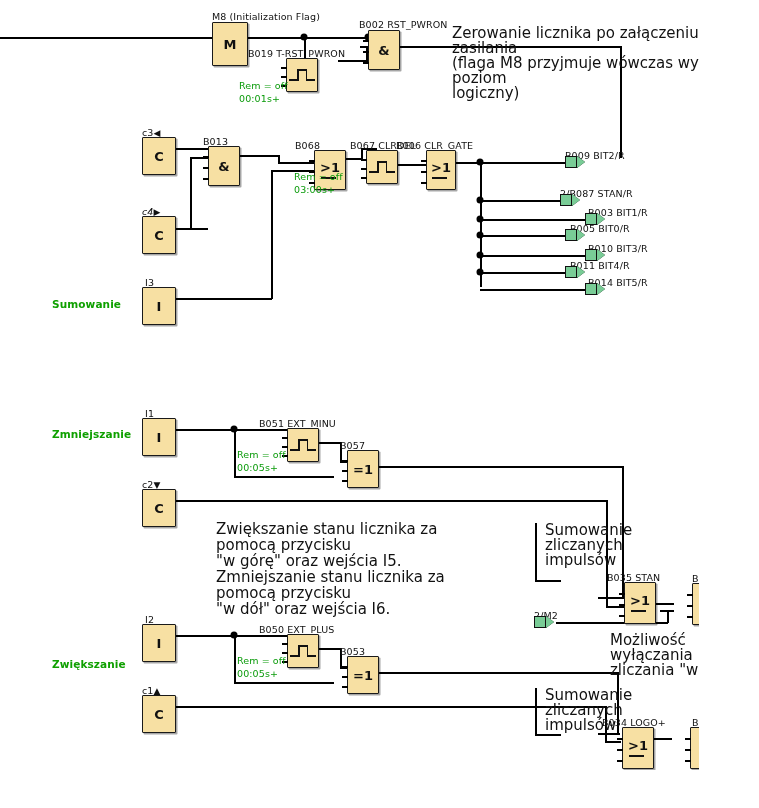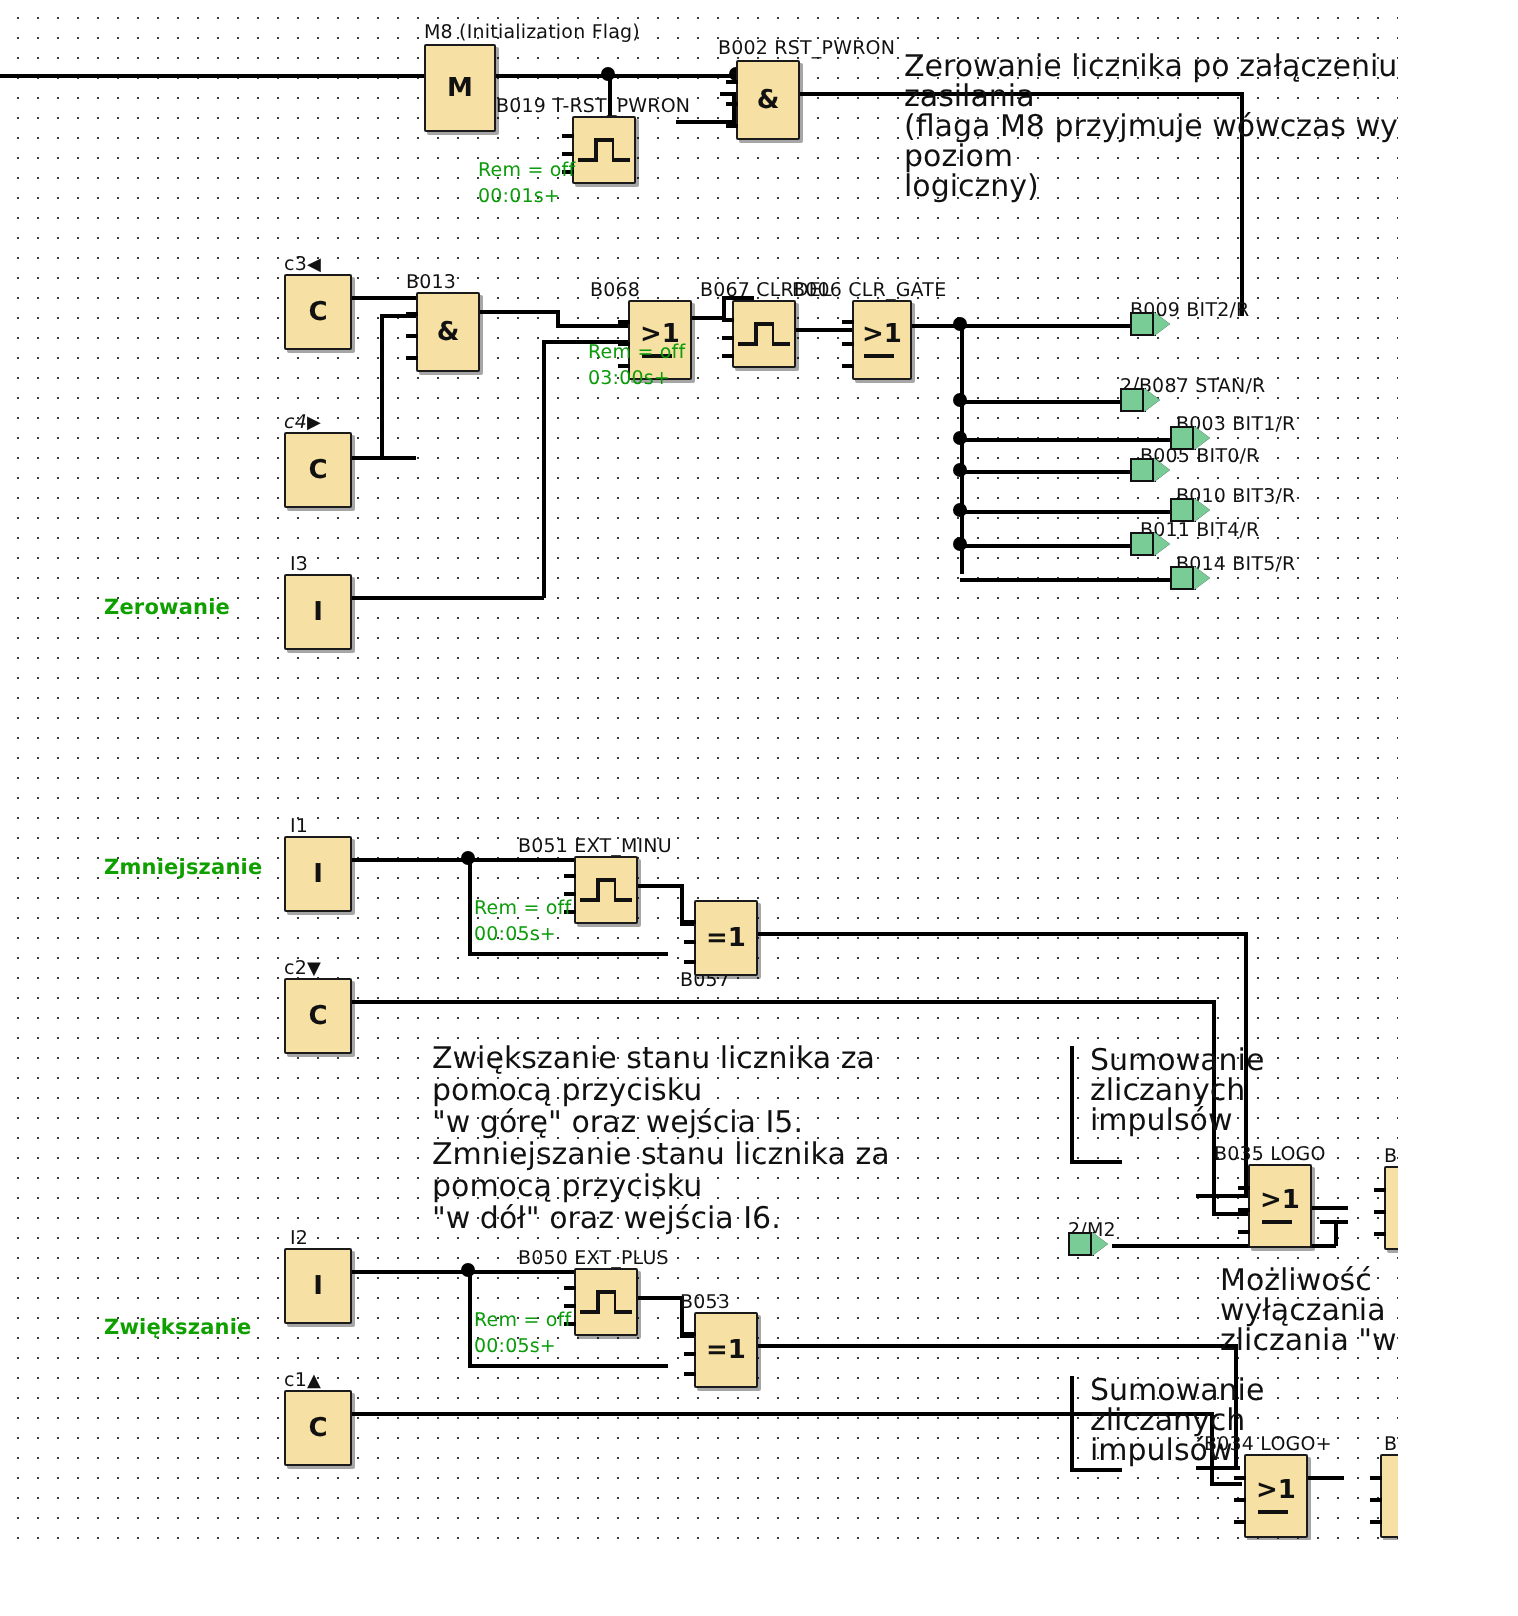--- a/index.html
+++ b/index.html
@@ -316,21 +316,21 @@
         <i style="left:0;top:12px;width:9px;height:1.8px;"></i>
         <i style="left:8px;top:2px;width:1.8px;height:12px;"></i>
         <i style="left:8px;top:2px;width:10px;height:1.8px;"></i>
         <i style="left:16.5px;top:2px;width:1.8px;height:12px;"></i>
         <i style="left:16.5px;top:12px;width:9px;height:1.8px;"></i>
       </span>
     </div>
     <div class="lbl param" style="left:237px;top:448px;white-space:pre-line;line-height:13px;">Rem = off
 00:05s+</div>
 
-    <div class="lbl" style="left:340px;top:440px;margin-top:45px;">B057</div>
+    <div class="lbl" style="left:340px;top:440px;">B057</div>
     <div class="blk" style="left:347px;top:450px;width:32px;height:38px;">
       <span class="pin" style="top:9px;"></span>
       <span class="pin" style="top:19px;"></span>
       <span class="pin" style="top:29px;"></span>
       <span class="op">=1</span>
     </div>
 
     <div class="lbl" style="left:142px;top:479px;">
       <span>c2</span><span class="arrw">▼</span>
     </div>
@@ -367,21 +367,21 @@
       <span class="op">=1</span>
     </div>
 
     <div class="lbl" style="left:142px;top:685px;">
       <span>c1</span><span class="arrw">▲</span>
     </div>
     <div class="blk" style="left:142px;top:695px;width:34px;height:38px;">
       <span class="op">C</span>
     </div>
 
-    <div class="lbl" style="left:607px;top:572px;">B035 LOGO</div>
+    <div class="lbl" style="left:607px;top:572px;">B035 STAN</div>
     <div class="blk" style="left:624px;top:582px;width:32px;height:42px;">
       <span class="pin" style="top:10px;"></span>
       <span class="pin" style="top:21px;"></span>
       <span class="pin" style="top:32px;"></span>
       <span class="op ge">&gt;1</span>
     </div>
 
     <div class="lbl" style="left:692px;top:573px;">B094</div>
     <div class="blk" style="left:692px;top:583px;width:30px;height:42px;">
       <span class="pin" style="top:10px;"></span>
@@ -447,21 +447,21 @@
       <span class="body"></span>
         <span class="tip"></span>
     </div>
 
     <div class="lbl" style="left:534px;top:610px;">2/M2</div>
     <div class="outmark" style="left:534px;top:616px;">
       <span class="body"></span>
         <span class="tip"></span>
     </div>
 
-    <div class="lbl grn" style="left:52px;top:298px;">Zerowanie</div>
+    <div class="lbl grn" style="left:52px;top:298px;">Sumowanie</div>
     <div class="lbl grn" style="left:52px;top:428px;">Zmniejszanie</div>
     <div class="lbl grn" style="left:52px;top:658px;">Zwiększanie</div>
 
     <div class="note" style="left:452px;top:26px;width:290px;">Zerowanie licznika po załączeniu zasilania
 (flaga M8 przyjmuje wówczas wysoki poziom
 logiczny)</div>
     <div class="note" style="left:216px;top:521px;width:270px;line-height:16px;">Zwiększanie stanu licznika za pomocą przycisku
 "w górę" oraz wejścia I5.
 Zmniejszanie stanu licznika za pomocą przycisku
 "w dół" oraz wejścia I6.</div>

